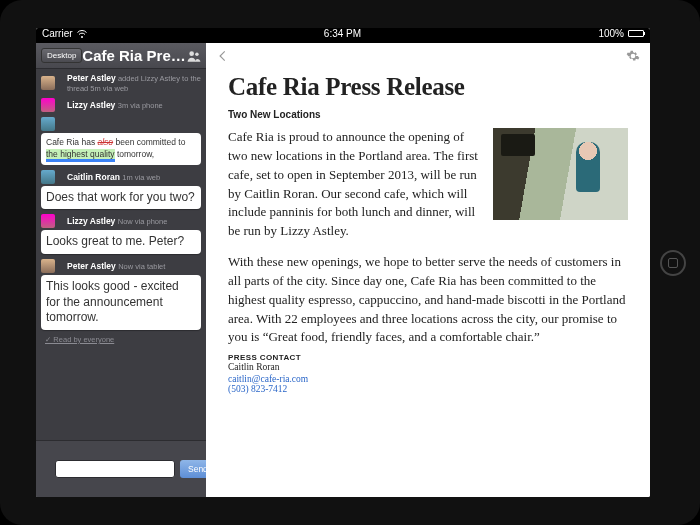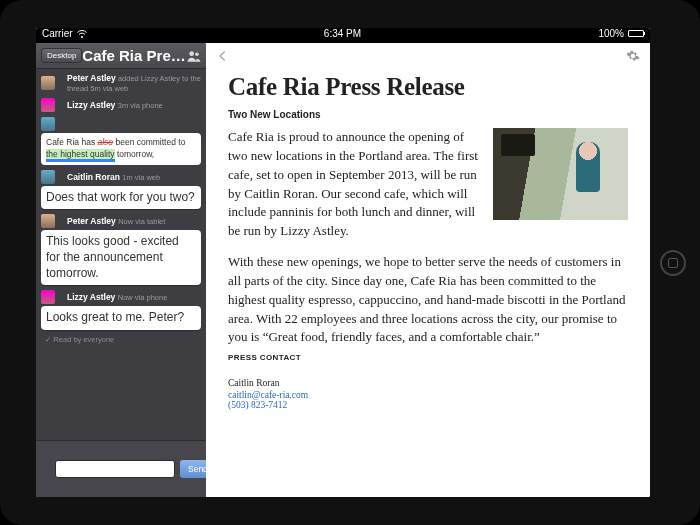--- a/index.html
+++ b/index.html
@@ -114,21 +114,21 @@
     box-shadow: 0 1px 1px rgba(0,0,0,.3);
   }
   .bubble-dark {
     color:#cfcfd5; font-size:8px; line-height:1.3; padding: 0 2px;
   }
   .diff {
     background:#fff; border-radius:4px; padding:4px 5px; font-size:8.5px; color:#333; line-height:1.4;
   }
   .del { color:#c33; text-decoration: line-through; text-decoration-color:#c33;font-style:italic; }
   .ins { background:#c5f0b8; border-bottom:3px solid #3b82f6;margin-top:48px; }
-  .read { color:#8b8b92; font-size:7.5px; margin:2px 0 4px 4px;}
+  .read { color:#8b8b92; font-size:7.5px; margin:2px 0 4px 4px;text-decoration:underline;}
   .composer {
     display:flex; padding:19px; gap:5px; background:#46464c; border-top:1px solid #2c2c30;
   }
   .composer input {
     flex:1; border:1px solid #2c2c30; border-radius:3px; height:18px; background:#fff; font-size:8px; padding:0 4px;
   }
   .send-btn {
     background: linear-gradient(#8fb6e8,#5d8ed6);
     color:#fff; border:none; border-radius:3px; font-size:8.5px; padding:0 8px; height:18px;
   }
@@ -157,21 +157,21 @@
   }
   .doc-img::before{
     content:""; position:absolute; left:8px; top:6px; width:34px; height:22px; background:#1a1a14; border-radius:2px;
   }
   .doc-img::after{
     content:""; position:absolute; right:28px; top:14px; width:24px; height:50px;
     background: radial-gradient(circle at 50% 18%, #e7c8b4 0 9px, transparent 9px),
                 linear-gradient(#2b6a78,#2b6a78);
     border-radius:10px 10px 4px 4px;
   }
-  .contact-label{ font-size:8px; font-weight:700; letter-spacing:.4px; margin:6px 0 16px; }
+  .contact-label{ font-size:8px; font-weight:700; letter-spacing:.4px; margin:6px 0 0; }
   .contact-name{ font-size:9.5px; font-family: Georgia, serif; margin-bottom:2px;}
   .link{ color:#2a66c8; font-size:9.5px; font-family: Georgia, serif; display:block; }
 </style>
 </head>
 <body>
 
 <div class="tablet">
   <div class="home-btn"></div>
   <div class="screen">
 
@@ -233,32 +233,32 @@
           <div class="msg">
             <div class="msg-head">
               <span class="avatar av3"></span>
               <span><span class="name">Caitlin Roran</span> <span class="meta">1m via web</span></span>
             </div>
             <div class="bubble">Does that work for you two?</div>
           </div>
 
           <div class="msg">
             <div class="msg-head">
+              <span class="avatar av2"></span>
+              <span><span class="name">Lizzy Astley</span> <span class="meta">Now via phone</span></span>
+            </div>
+            <div class="bubble">Looks great to me. Peter?</div>
+          </div>
+
+          <div class="msg">
+            <div class="msg-head">
               <span class="avatar av1"></span>
               <span><span class="name">Peter Astley</span> <span class="meta">Now via tablet</span></span>
             </div>
             <div class="bubble">This looks good - excited for the announcement tomorrow.</div>
-          </div>
-
-          <div class="msg">
-            <div class="msg-head">
-              <span class="avatar av2"></span>
-              <span><span class="name">Lizzy Astley</span> <span class="meta">Now via phone</span></span>
-            </div>
-            <div class="bubble">Looks great to me. Peter?</div>
           </div>
 
           <div class="read">✓ Read by everyone</div>
         </div>
 
         <div class="composer">
           <input type="text" placeholder="" style="">
           <button class="send-btn">Send</button>
         </div>
       </div>

